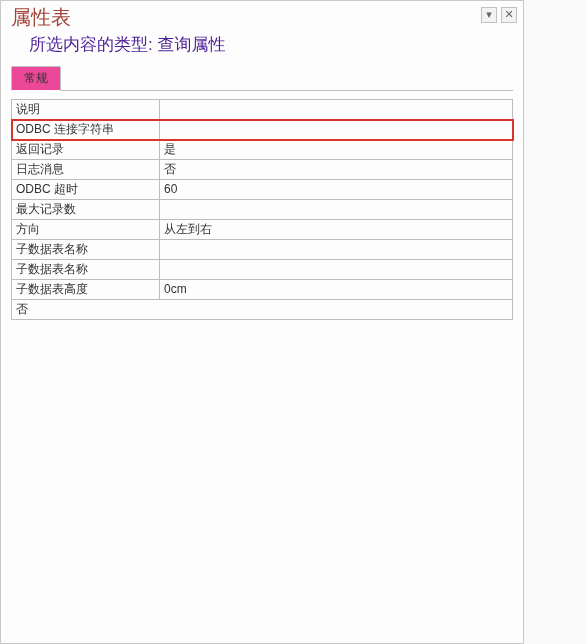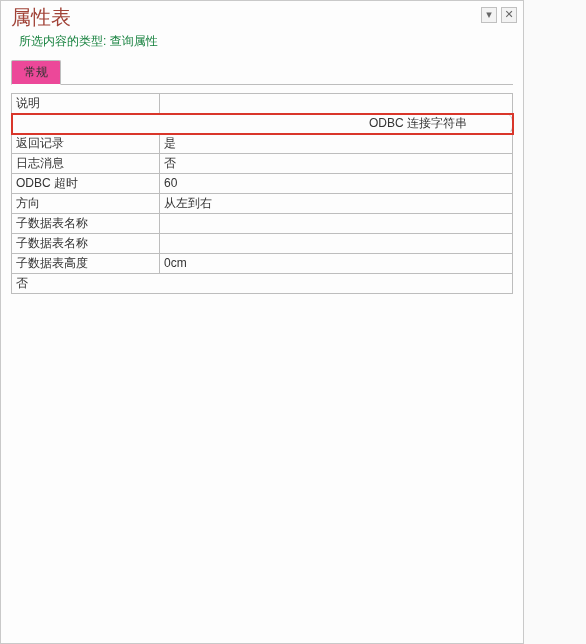--- a/index.html
+++ b/index.html
@@ -43,23 +43,23 @@
     height: 16px;
     border: 1px solid #c0c0c0;
     background: #f3f3f3;
     color: #666;
     font-size: 11px;
     line-height: 13px;
     text-align: center;
     cursor: pointer;
   }
   .subtitle {
-    padding: 2px 10px 10px 18px;
-    color: #15803d;
-    font-size: 12px;
+    padding: 2px 10px 10px 28px;
+    color: #4c1d95;
+    font-size: 17px;
   }
   .tabstrip {
     display: flex;
     padding: 0 10px;
     position: relative;
   }
   .tabstrip::after {
     content: "";
     position: absolute;
     left: 10px;
@@ -83,21 +83,20 @@
   }
   .grid {
     margin: 8px 10px 0 10px;
     border-top: 1px solid #bdbdbd;
     border-left: 1px solid #bdbdbd;
   }
   .row {
     display: flex;
     height: 20px;
     line-height: 19px;
-    justify-content: flex-end;
   }
   .cell-label {
     width: 148px;
     border-right: 1px solid #bdbdbd;
     border-bottom: 1px solid #bdbdbd;
     padding: 0 4px;
     overflow: hidden;
     white-space: nowrap;
     color: #333;
   }
@@ -112,21 +111,20 @@
   }
   .row.highlight {
     outline: 2px solid #d9362a;
     outline-offset: -1px;
     position: relative;
     z-index: 2;
   }
   .row.highlight .cell-label,
   .row.highlight .cell-value {
     border-bottom-color: transparent;
-    border-radius: 7px;
   }
   .body-fill {
     flex: 1;
   }
 </style>
 </head>
 <body>
 
 <div class="panel">
   <div class="titlebar">
@@ -157,20 +155,24 @@
       </div>
       <div class="row">
         <div class="cell-label">日志消息</div>
         <div class="cell-value">否</div>
       </div>
       <div class="row">
         <div class="cell-label">ODBC 超时</div>
         <div class="cell-value">60</div>
       </div>
       <div class="row">
+        <div class="cell-label">最大记录数</div>
+        <div class="cell-value"></div>
+      </div>
+      <div class="row">
         <div class="cell-label">方向</div>
         <div class="cell-value">从左到右</div>
       </div>
       <div class="row">
         <div class="cell-label">子数据表名称</div>
         <div class="cell-value"></div>
       </div>
       <div class="row">
         <div class="cell-label">子数据表名称</div>
         <div class="cell-value"></div>

